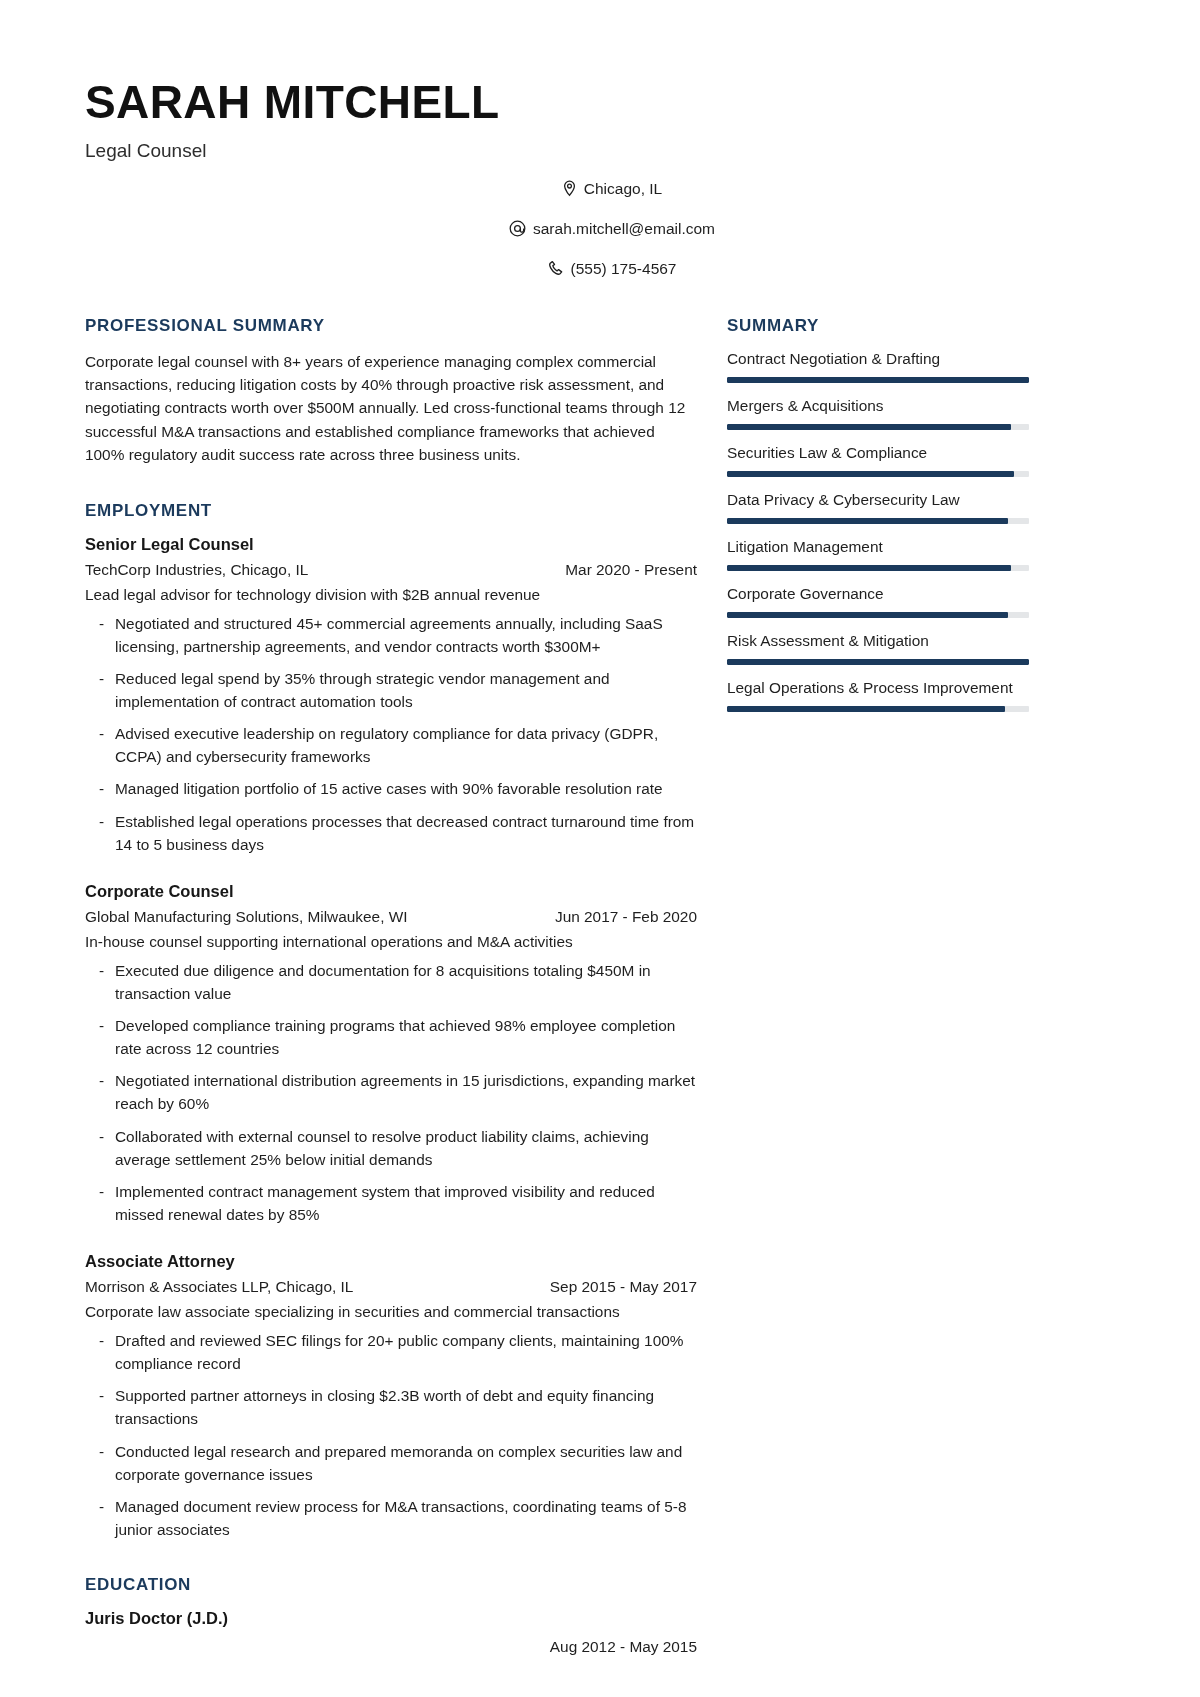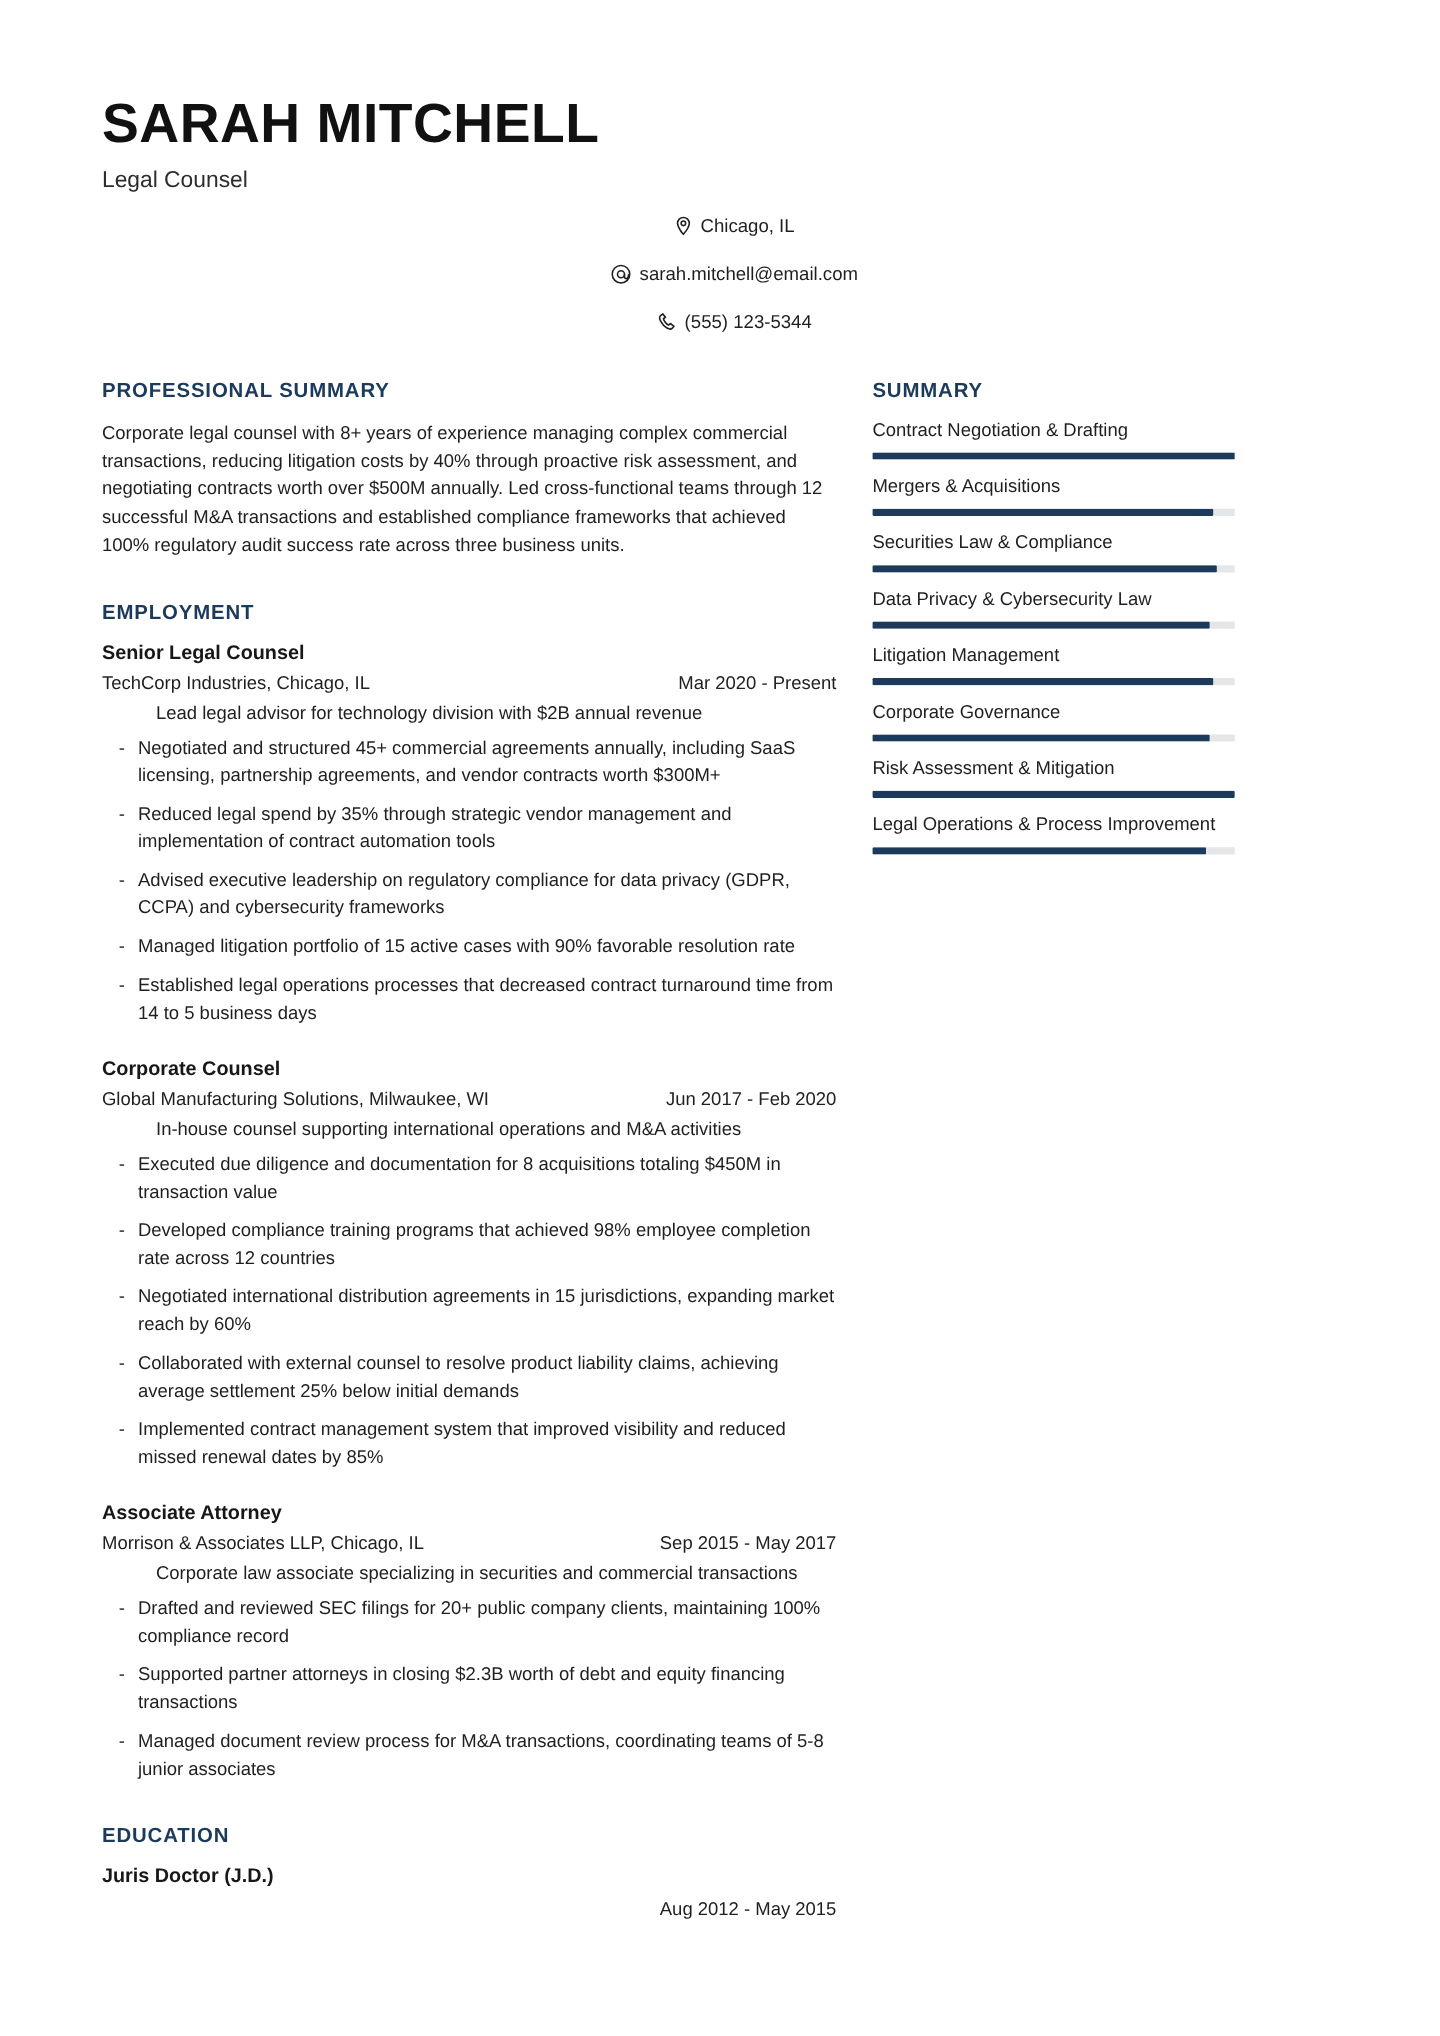--- a/index.html
+++ b/index.html
@@ -111,21 +111,20 @@
   }
 
   .job-company { flex: 1 1 auto; }
   .job-dates   { flex: none; white-space: nowrap; }
 
   .job-desc {
     font-size: 15.4px;
     color: #1f1f1f;
     line-height: 1.5;
     margin-bottom: 6px;
-    margin-left: 45px;
   }
 
   .bullets { list-style: none; }
 
   .bullets li {
     position: relative;
     padding-left: 30px;
     font-size: 15.4px;
     line-height: 1.5;
     color: #1f1f1f;
@@ -219,21 +218,21 @@
         </span>
         <span>sarah.mitchell@email.com</span>
       </div>
 
       <div class="contact-item">
         <span>
           <svg width="16" height="17" viewBox="0 0 16 17" fill="none" stroke="#1f1f1f" stroke-width="1.35" stroke-linejoin="round">
             <path d="M4.4 1.6 2.2 3.3c-.9.9-.6 2.6.6 4.8 1.2 2.2 3 4.2 5 5.3 2 1.1 3.4 1.1 4.2.3l1.7-1.8-3.1-2.3-1.6 1.3c-1-.5-2-1.4-2.8-2.5-.8-1.1-1.2-2-1.3-2.8l1.6-1.2z"></path>
           </svg>
         </span>
-        <span>(555) 123-5344</span>
+        <span>(555) 175-4567</span>
       </div>
 
     </div>
   </div>
 
   <div class="body-grid">
 
     <div class="col-main">
 
       <div class="section">
@@ -277,20 +276,21 @@
             <div class="job">
               <div class="job-role">Associate Attorney</div>
               <div class="job-meta">
                 <span class="job-company">Morrison &amp; Associates LLP, Chicago, IL</span>
                 <span class="job-dates">Sep 2015 - May 2017</span>
               </div>
               <div class="job-desc">Corporate law associate specializing in securities and commercial transactions</div>
               <ul class="bullets">
                 <li>Drafted and reviewed SEC filings for 20+ public company clients, maintaining 100% compliance record</li>
                 <li>Supported partner attorneys in closing $2.3B worth of debt and equity financing transactions</li>
+                <li>Conducted legal research and prepared memoranda on complex securities law and corporate governance issues</li>
                 <li>Managed document review process for M&amp;A transactions, coordinating teams of 5-8 junior associates</li>
               </ul>
             </div>
           </div>
       </div>
 
       <div class="section">
         <div class="section-heading">EDUCATION</div>
         <div id="education-list">
             <div>

